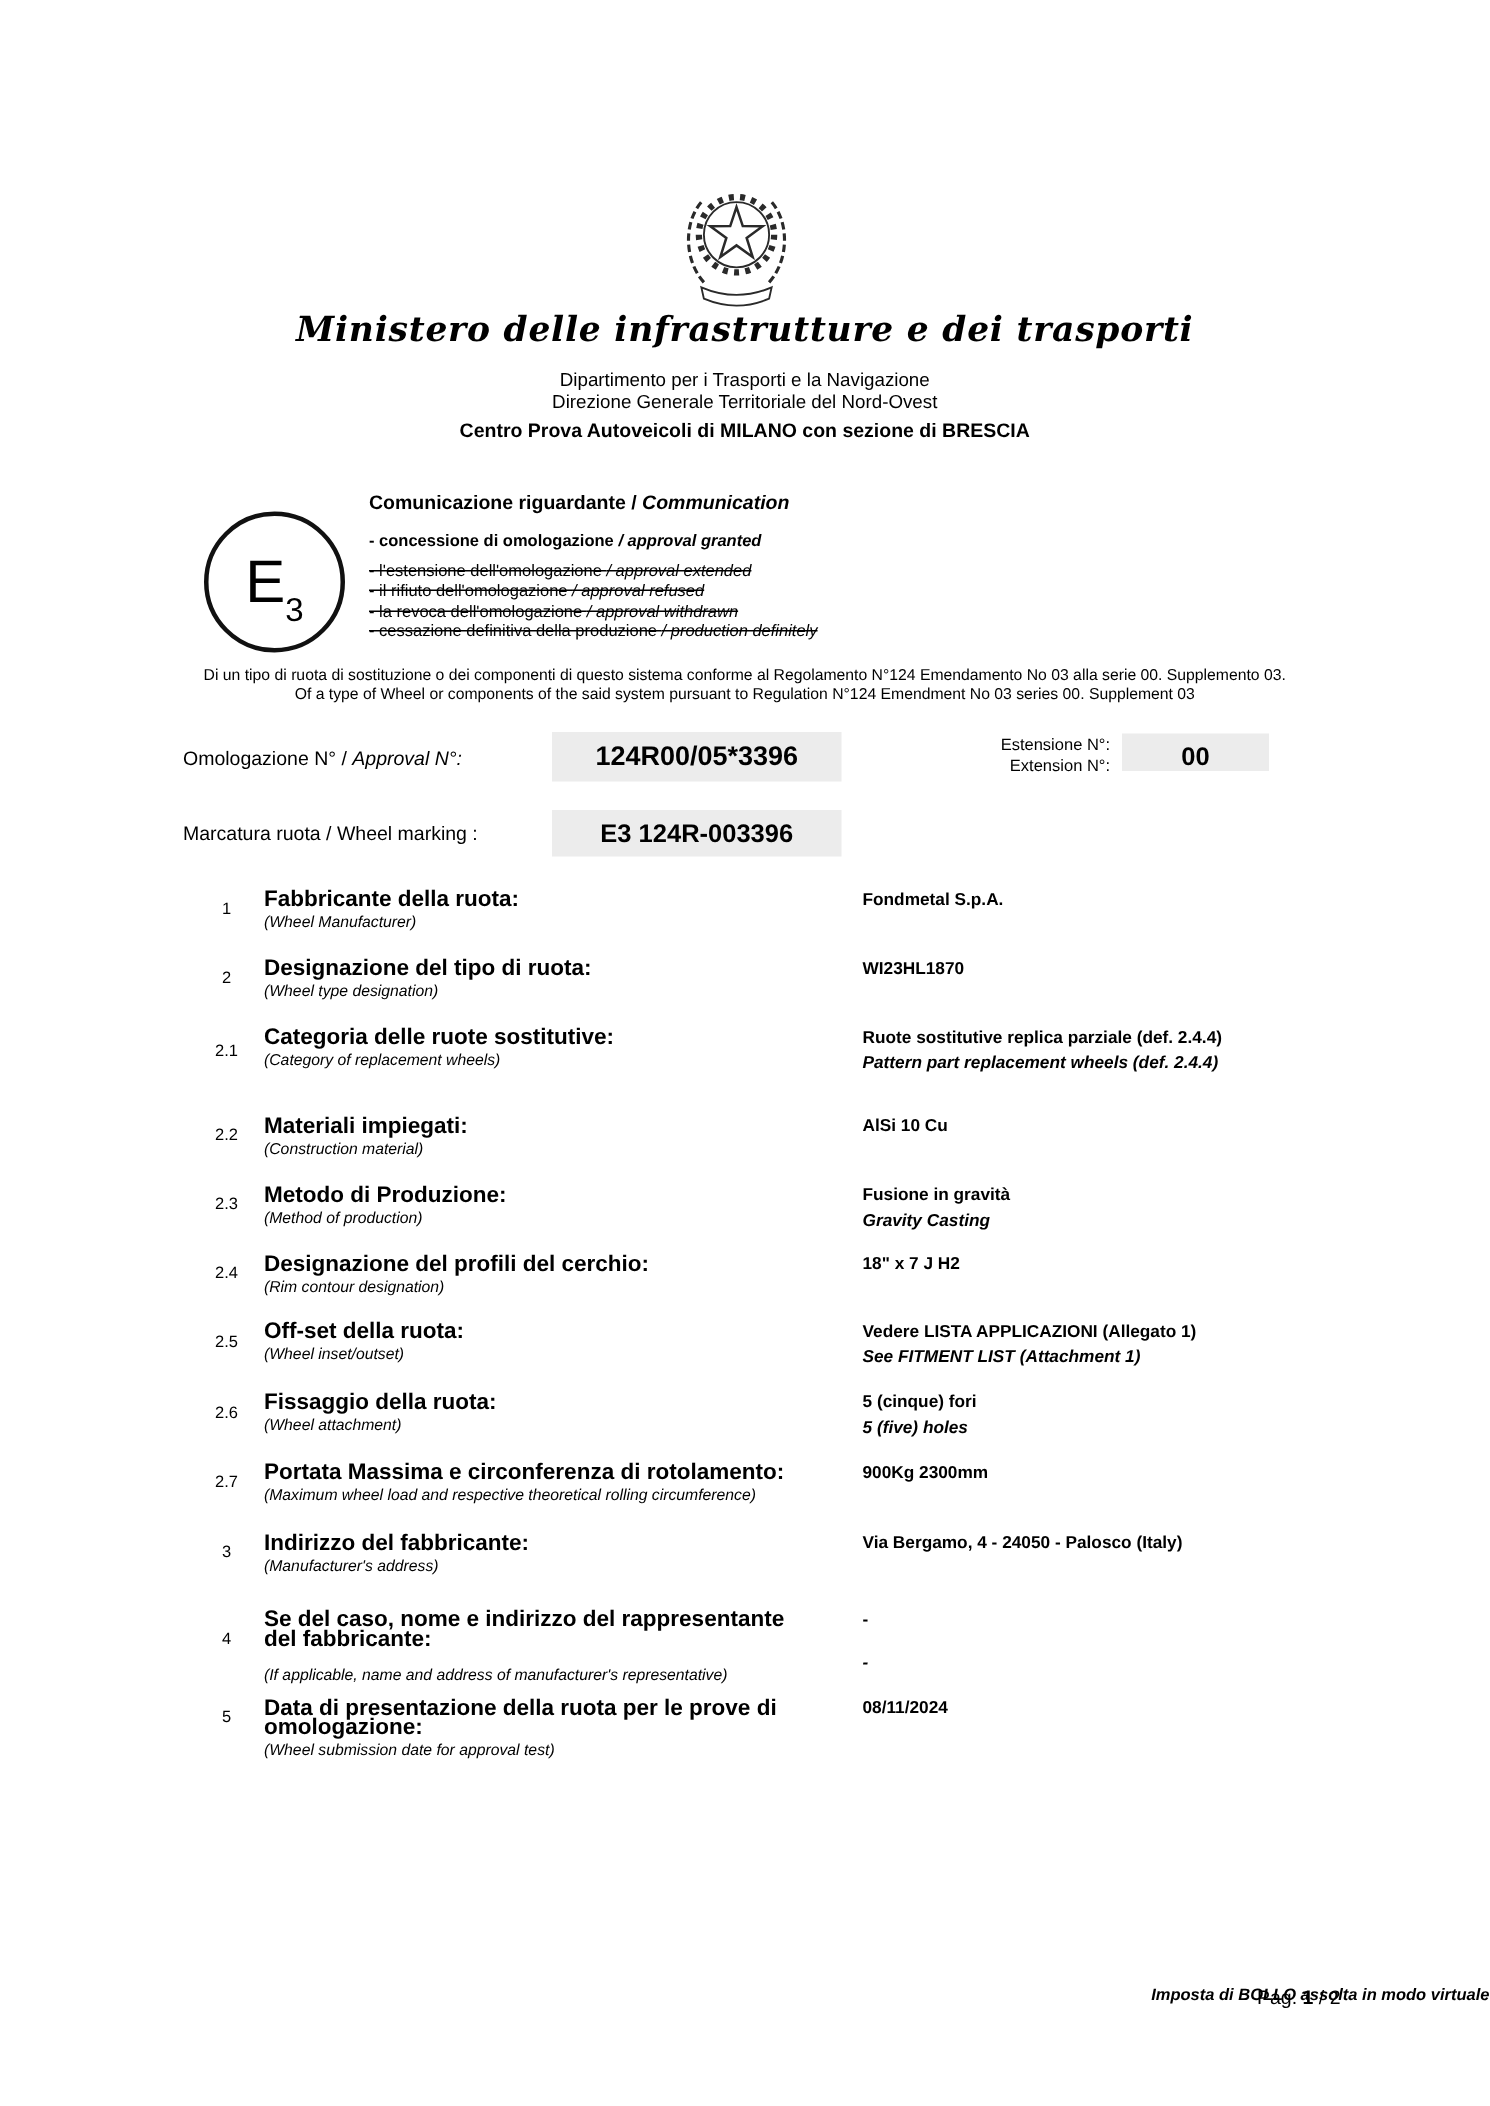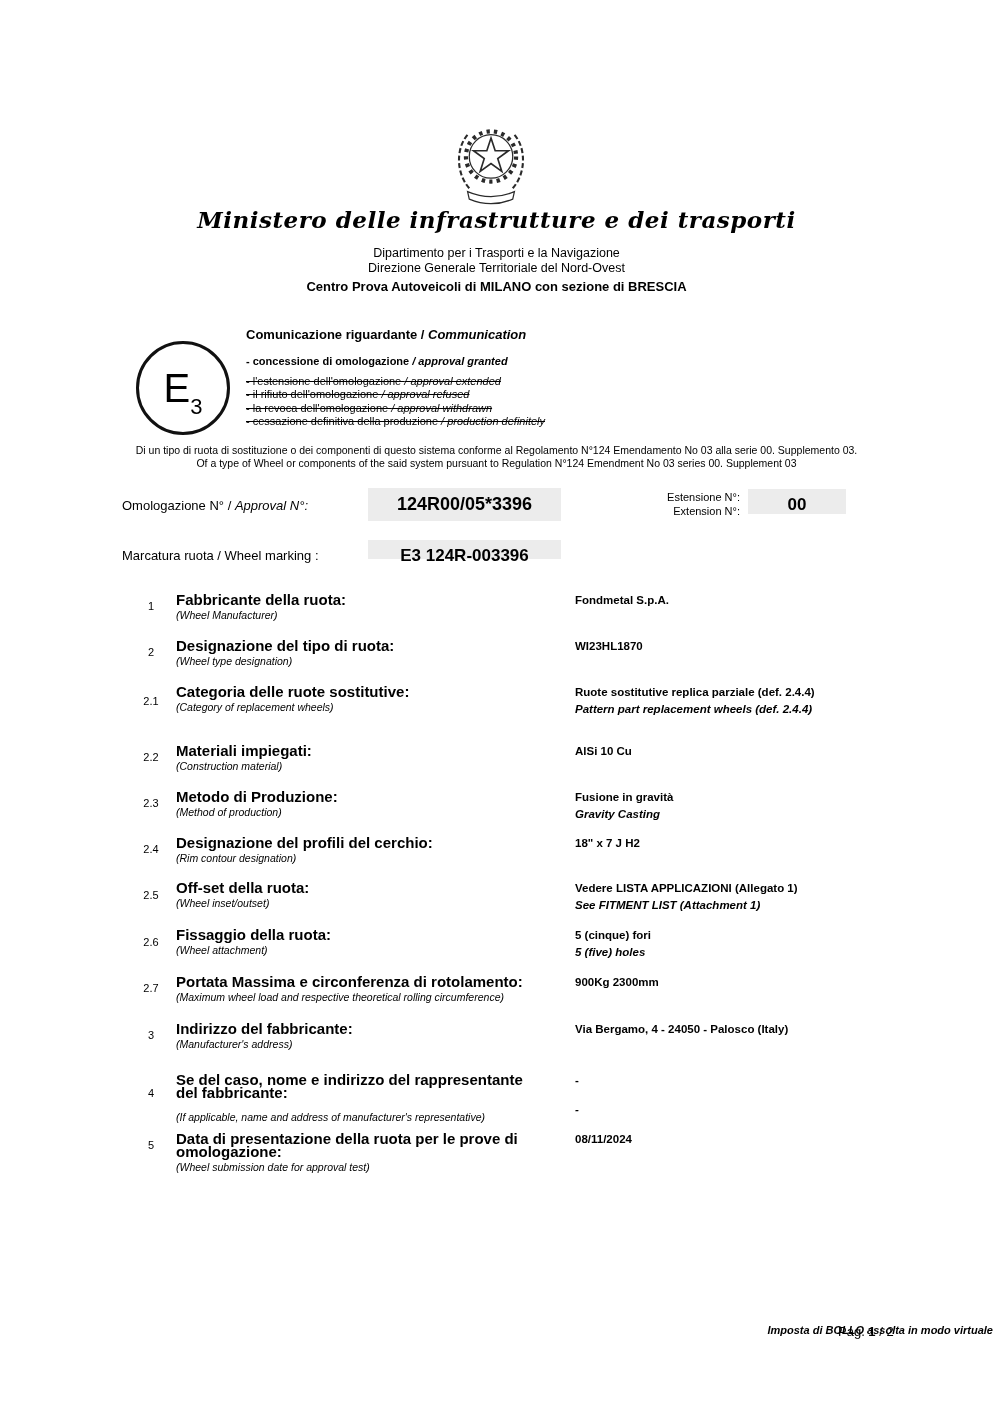--- a/index.html
+++ b/index.html
@@ -36,21 +36,21 @@
   .reg-en{left:0;right:0;top:457px;text-align:center;font-size:10.5px;}
 
   
   .approval-label{left:122px;top:498px;font-size:13px;}
   .approval-label .en{font-style:italic;}
   .value-box{background:#ececec;text-align:center;font-weight:700;}
   .approval-box{left:368px;top:488px;width:193px;height:33px;line-height:33px;font-size:18px;}
   .ext-labels{left:636px;top:490px;width:104px;text-align:right;font-size:11px;line-height:14px;}
   .ext-box{left:748px;top:489px;width:98px;height:25px;line-height:31px;font-size:17px;}
   .marking-label{left:122px;top:548px;font-size:13px;}
-  .marking-box{left:368px;top:540px;width:193px;height:19px;line-height:31px;font-size:17px;}
+  .marking-box{left:368px;top:540px;width:193px;height:31px;line-height:31px;font-size:17px;}
 
   
   .row .num{position:absolute;left:134px;width:34px;text-align:center;font-size:11px;}
   .row .labels{position:absolute;left:176px;width:352px;}
   .row .label-it{font-size:15px;line-height:13px;font-weight:bold;}
   .row .label-en{font-size:10.5px;font-style:italic;line-height:12px;margin-top:3px;}
   .row .values{position:absolute;left:535px;width:400px;padding-left:40px;}
   .row .v1{font-size:11.5px;font-weight:700;line-height:13px;}
   .row .v2{font-size:11.5px;font-weight:700;font-style:italic;line-height:13px;margin-top:4px;}
   .row-4 .label-en{margin-top:12px;}

